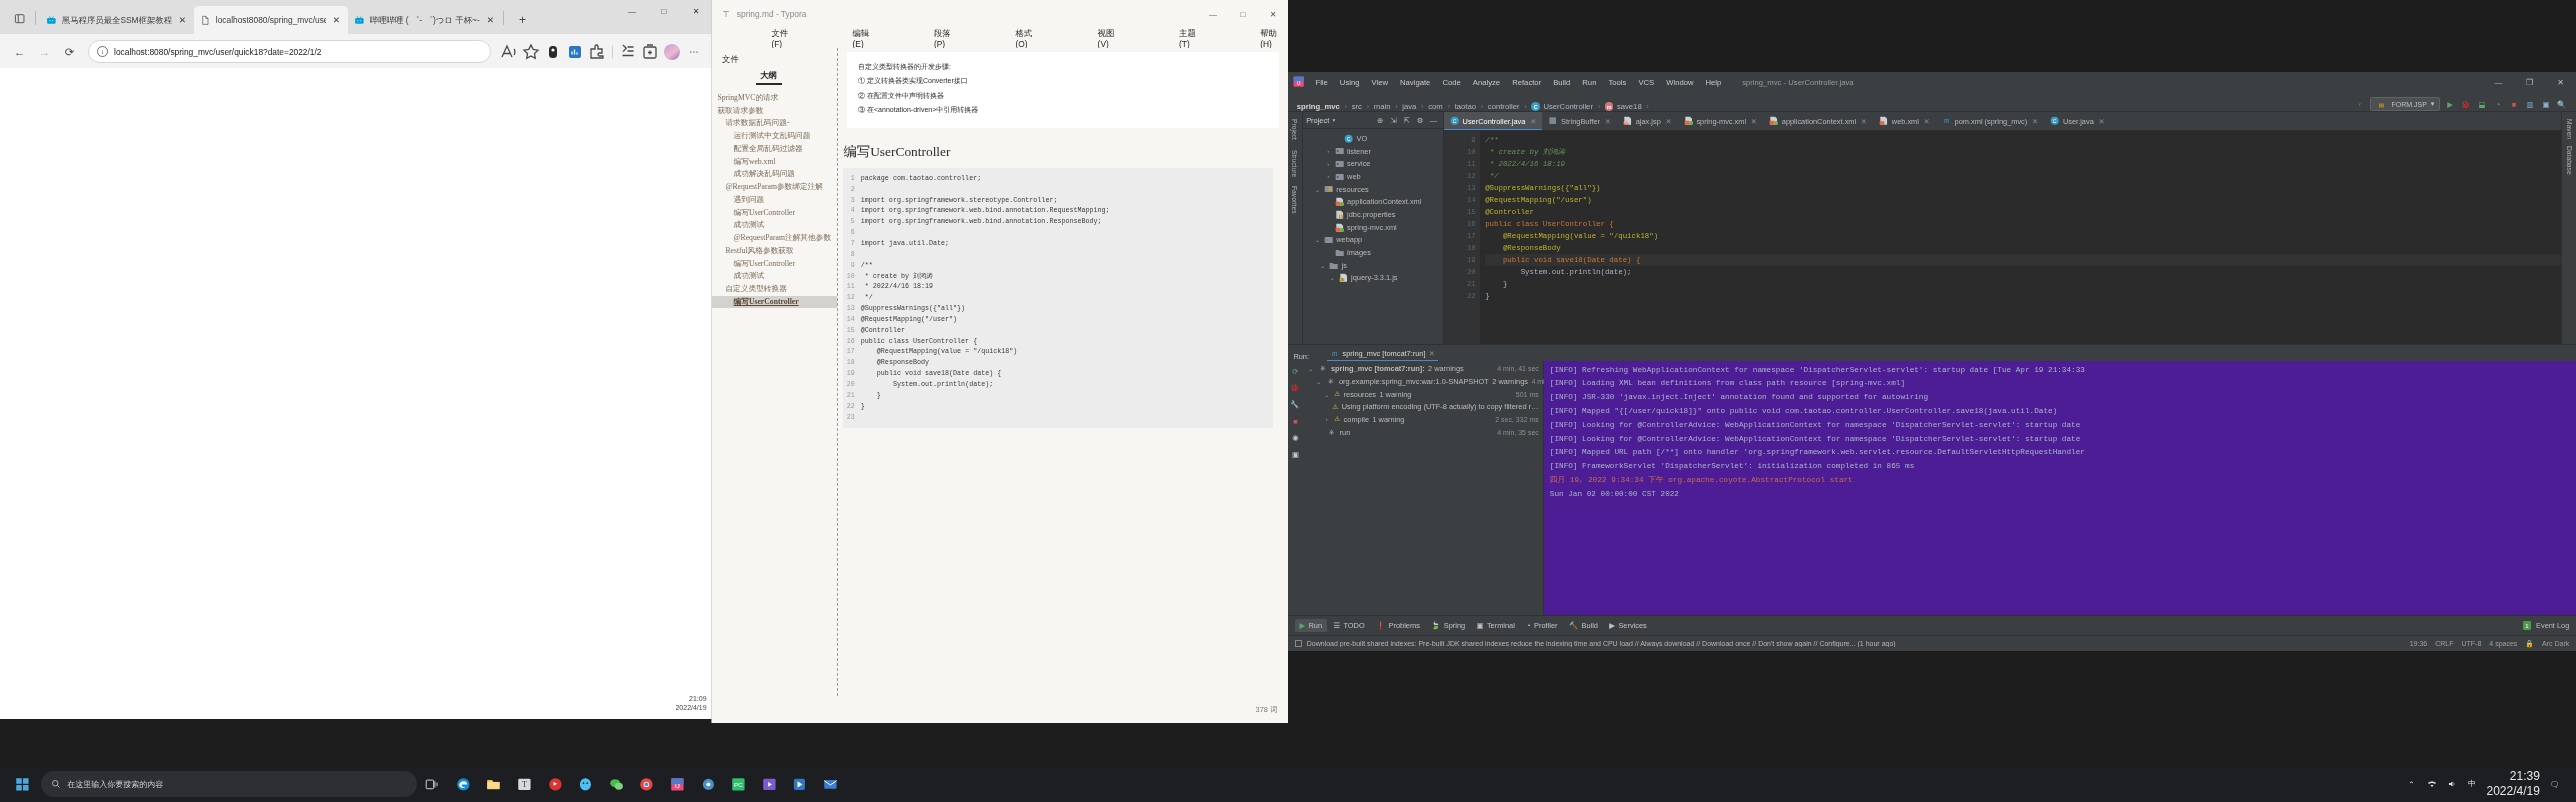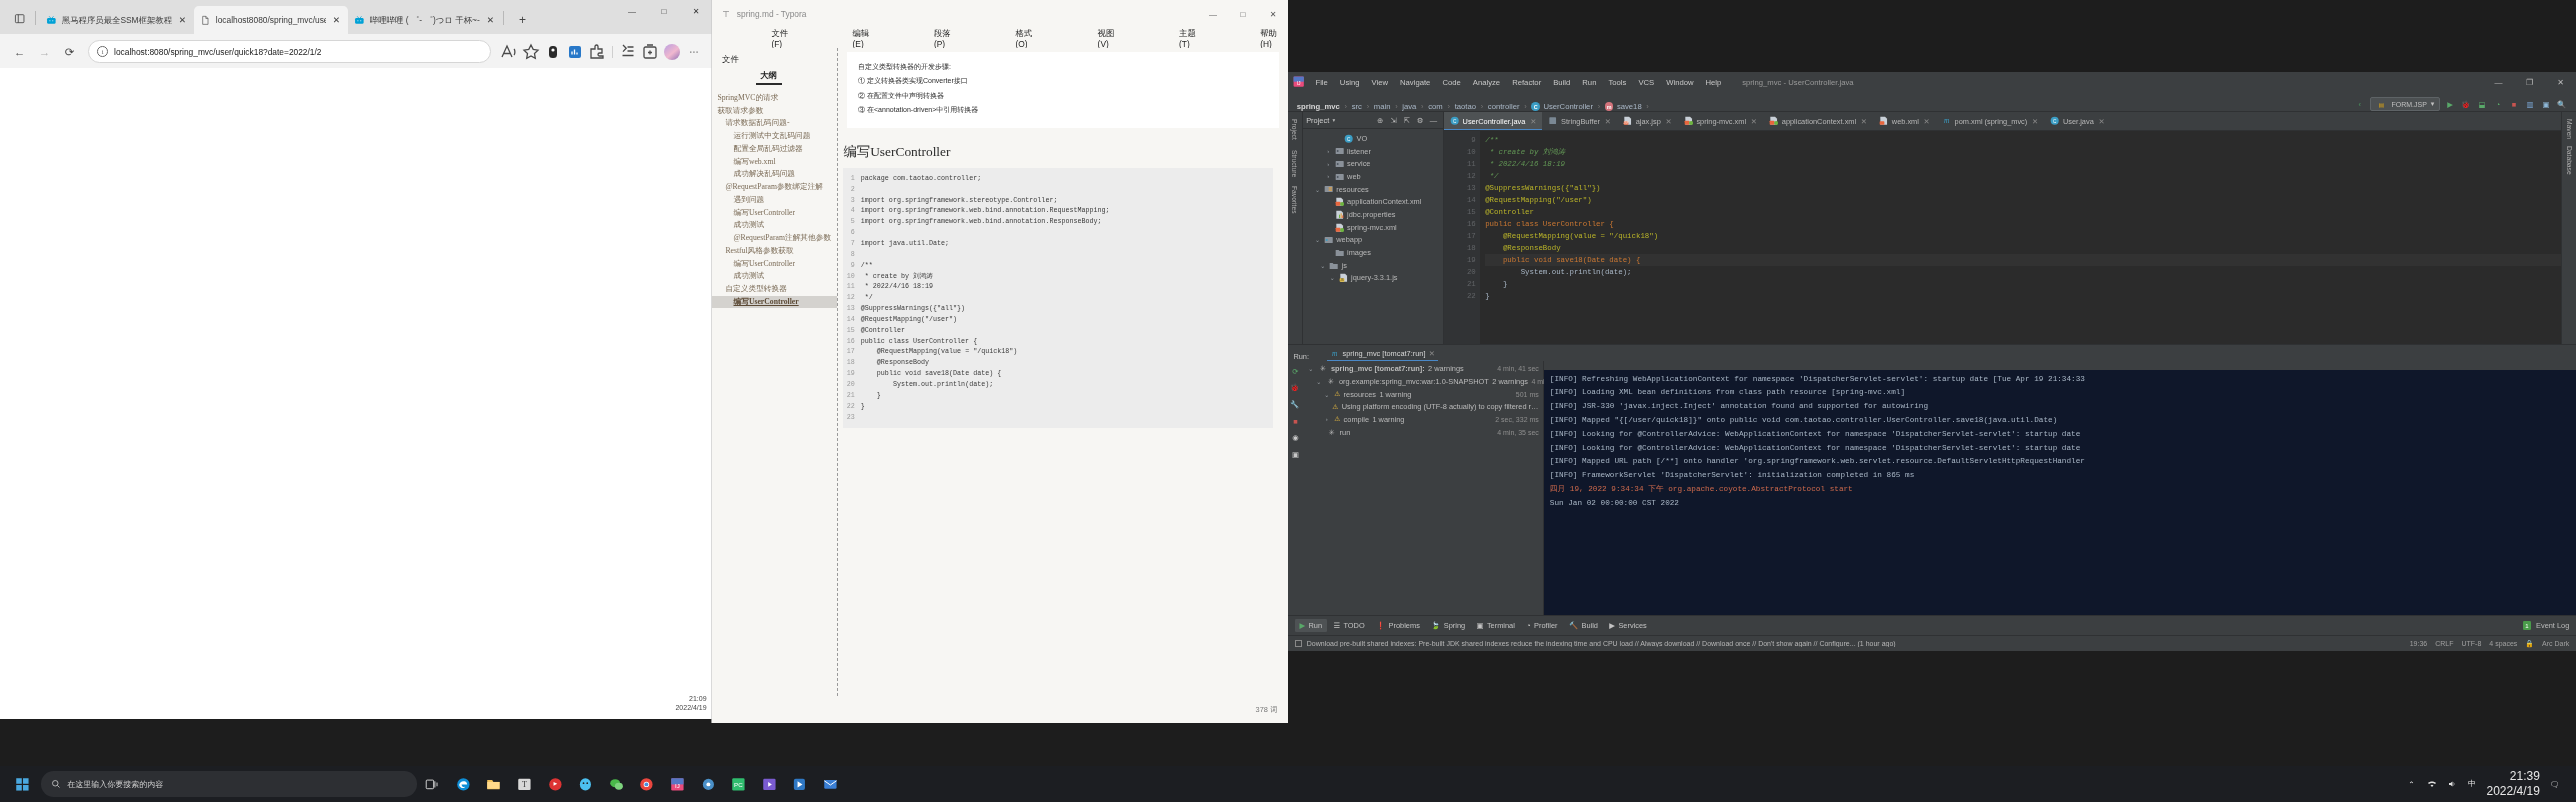--- a/index.html
+++ b/index.html
@@ -111,21 +111,21 @@
   #ij-run { height:268px; background:#3c3f41; display:flex; flex-direction:column; border-top:0.7px solid #2f3133; }
   #ij-run-head { height:16px; display:flex; align-items:flex-end; gap:18px; padding:0 5.4px; }
   #ij-run-head .lab { font-size:7.4px; color:#c5c5c5; }
   .runtab { display:flex; align-items:center; gap:3.4px; font-size:7.4px; color:#d7d7d7; border-bottom:1.3px solid #4a88c7; padding:1.3px 2.7px 2px 2.7px; }
   #ij-run-body { flex:1; display:flex; min-height:0; }
   #ij-run-tools { width:14.8px; display:flex; flex-direction:column; align-items:center; gap:4.7px; padding-top:4px; }
   #ij-run-tree { width:241px; padding:1.3px 0 0 0; font-size:7.4px; color:#bbbbbb; border-right:0.7px solid #2f3133; }
   .rrow { display:flex; align-items:center; height:12.7px; gap:3.4px; white-space:nowrap; padding-right:4px; }
   .rrow .time { margin-left:auto; color:#8e8e8e; font-size:7px; }
   .warn { color:#f0c040; font-size:6.7px; }
-  #ij-console { flex:1; background:#0f172a; padding:2.7px 0 0 6px; font-family:"Liberation Mono", monospace; font-size:7.7px; color:#a9b7c6; overflow:hidden; min-width:0;margin-top:9px; }
+  #ij-console { flex:1; background:#4c1d95; padding:2.7px 0 0 6px; font-family:"Liberation Mono", monospace; font-size:7.7px; color:#a9b7c6; overflow:hidden; min-width:0; }
   .cline { height:13.8px; line-height:13.8px; white-space:nowrap; overflow:hidden; }
   .cline.red { color:#cf6a4c; }
   #ij-bottombar { position:absolute; bottom:16px; left:0; right:0; height:20px; background:#3c3f41; display:flex; align-items:center; padding:0 6.7px; gap:2px; border-top:0.7px solid #2f3133; }
   .bbtn { display:flex; align-items:center; gap:3.4px; padding:2px 4.7px; font-size:7.4px; color:#c3c3c3; border-radius:1.3px; }
   .bbtn.active { background:#4e5254; }
   #ij-bottombar .right { margin-left:auto; display:flex; align-items:center; gap:4.7px; }
   .evbadge { width:8.7px;height:8.7px;background:#4a9c4a;color:#fff;font-size:6px;display:flex;align-items:center;justify-content:center;border-radius:1.3px; }
   #ij-statusbar { position:absolute; bottom:0; left:0; right:0; height:16px; background:#3c3f41; display:flex; align-items:center; padding:0 6.7px; gap:4.7px; font-size:7px; color:#a0a0a0; border-top:0.7px solid #2f3133; }
   #ij-statusbar .notif { color:#b7b7b7; white-space:nowrap; overflow:hidden; }
   #ij-statusbar .right { margin-left:auto; display:flex; align-items:center; gap:8px; white-space:nowrap; }

